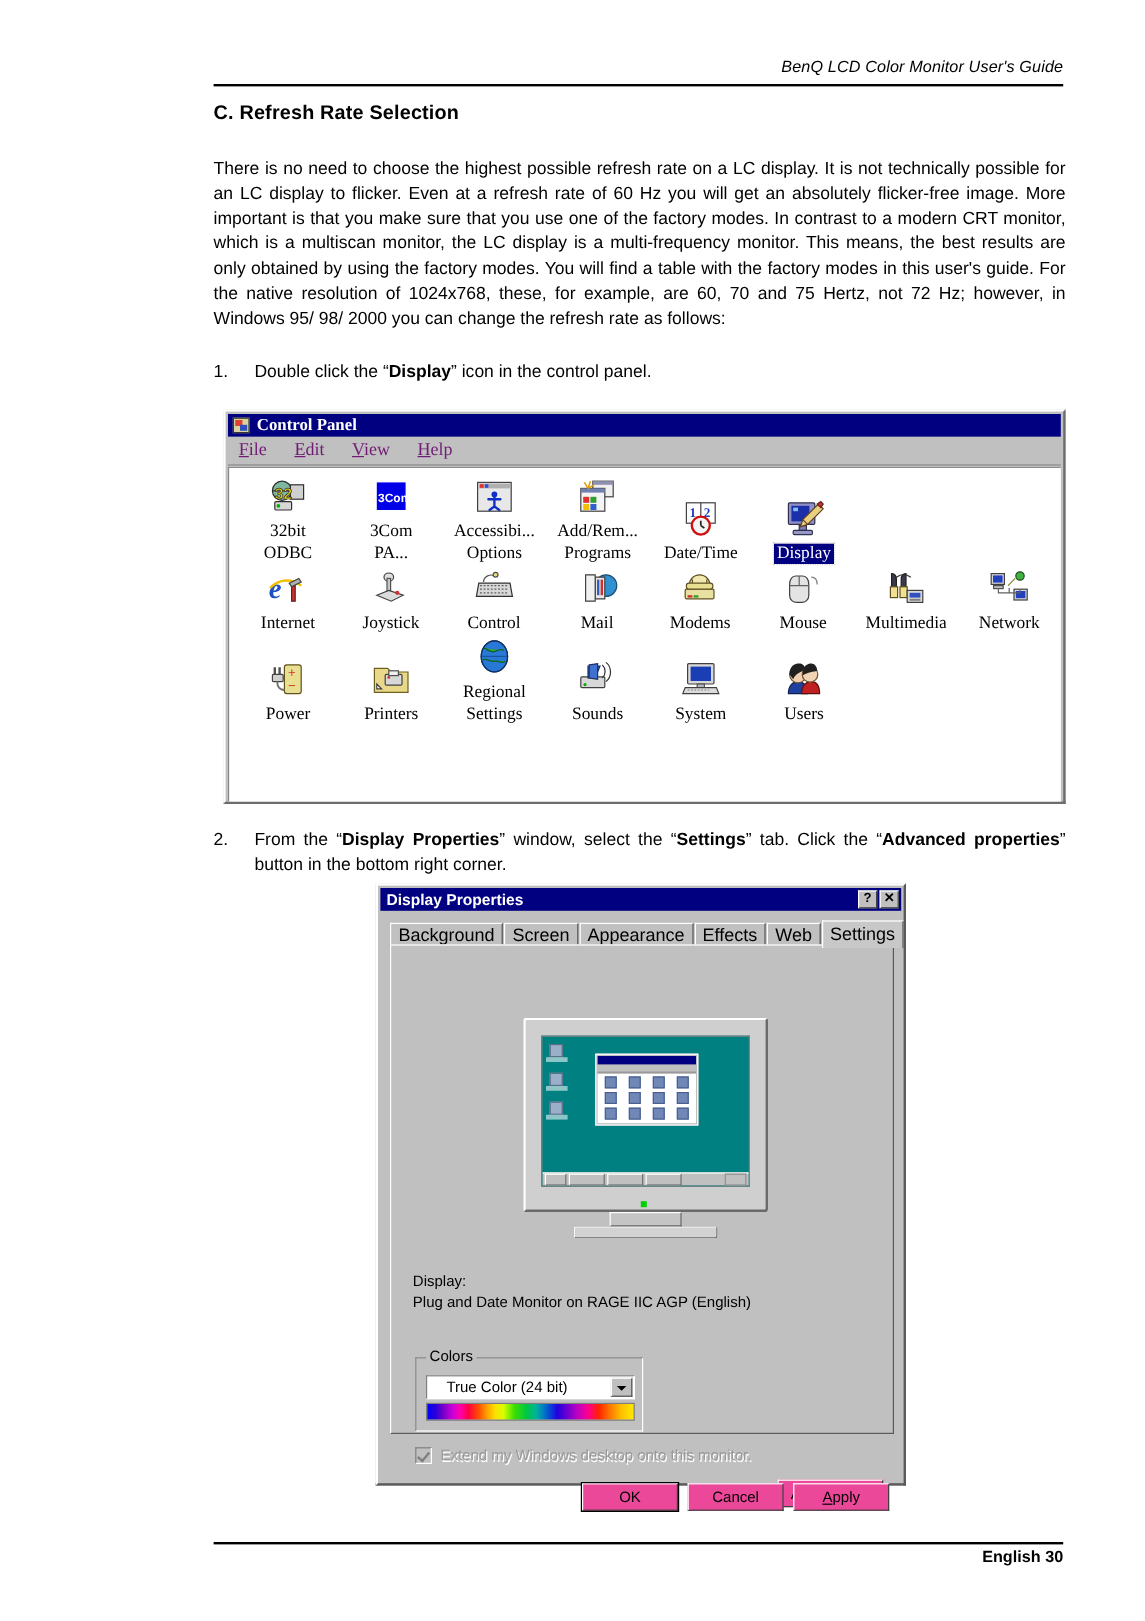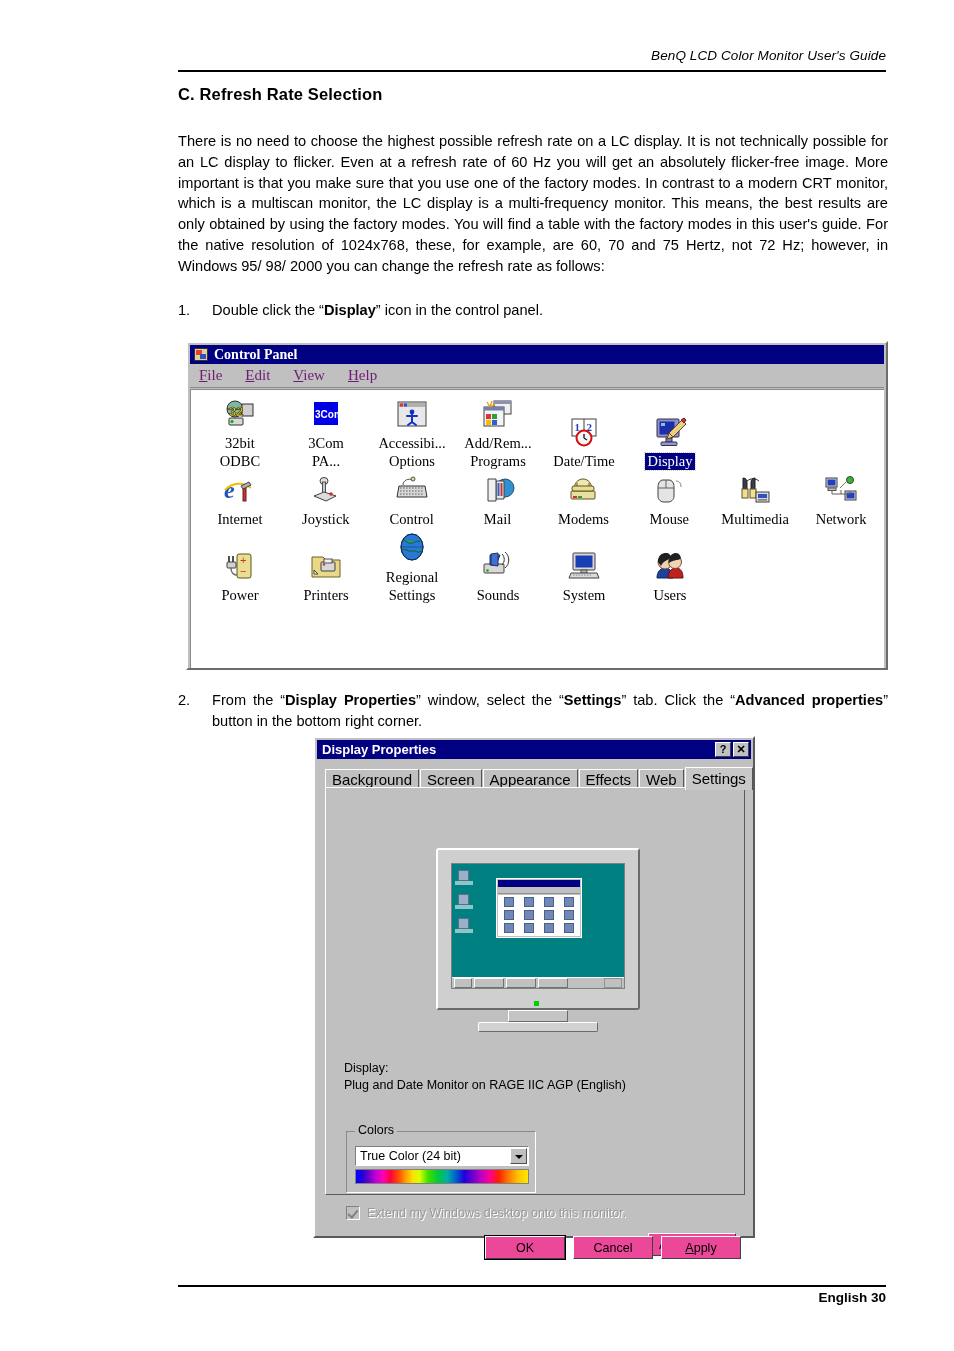--- a/index.html
+++ b/index.html
@@ -378,21 +378,21 @@
   .combo {
     position: absolute;
     left: 8px; top: 14px;
     width: 174px; height: 20px;
     background: #fff;
     border-left: 1.5px solid #808080; border-top: 1.5px solid #808080;
     border-right: 1.5px solid #fff; border-bottom: 1.5px solid #fff;
     box-sizing: border-box;
     display: flex; align-items: center;
   }
-  .combo span { font-size: 12.5px; padding-left: 4px; }
+  .combo span { font-size: 12.5px; padding-left: 16px; }
   .combo .arrow {
     margin-left: auto;
     width: 17px; height: 16px;
     background: #c0c0c0;
     border-left: 1.5px solid #fff; border-top: 1.5px solid #fff;
     border-right: 1.5px solid #505050; border-bottom: 1.5px solid #505050;
     box-sizing: border-box;
     position: relative;
     margin-right: 1px;
   }

